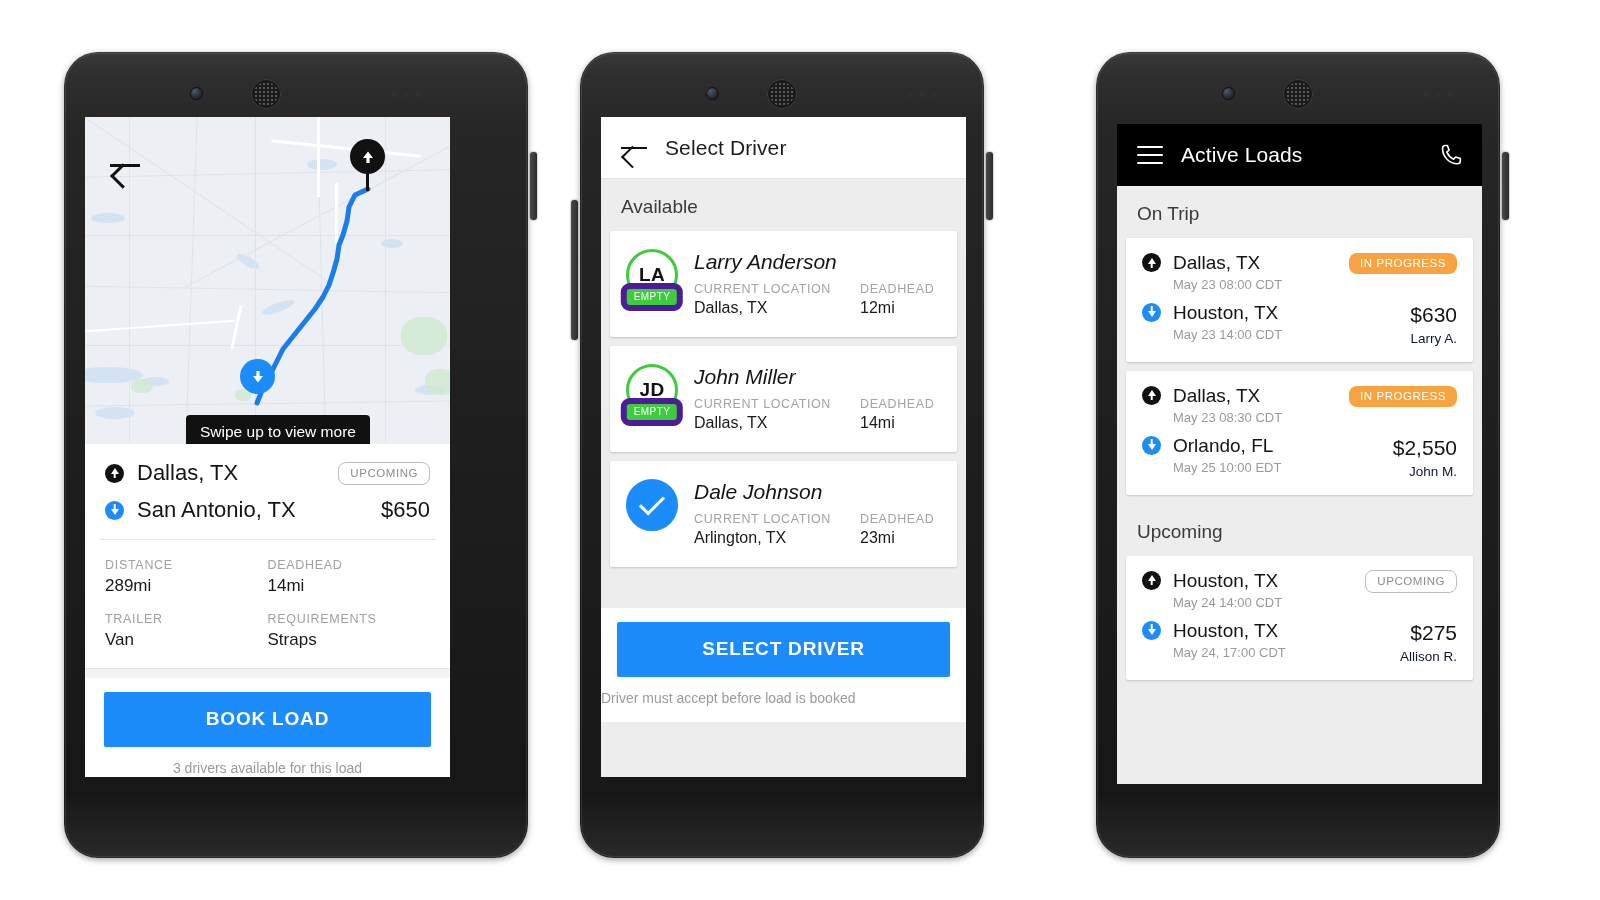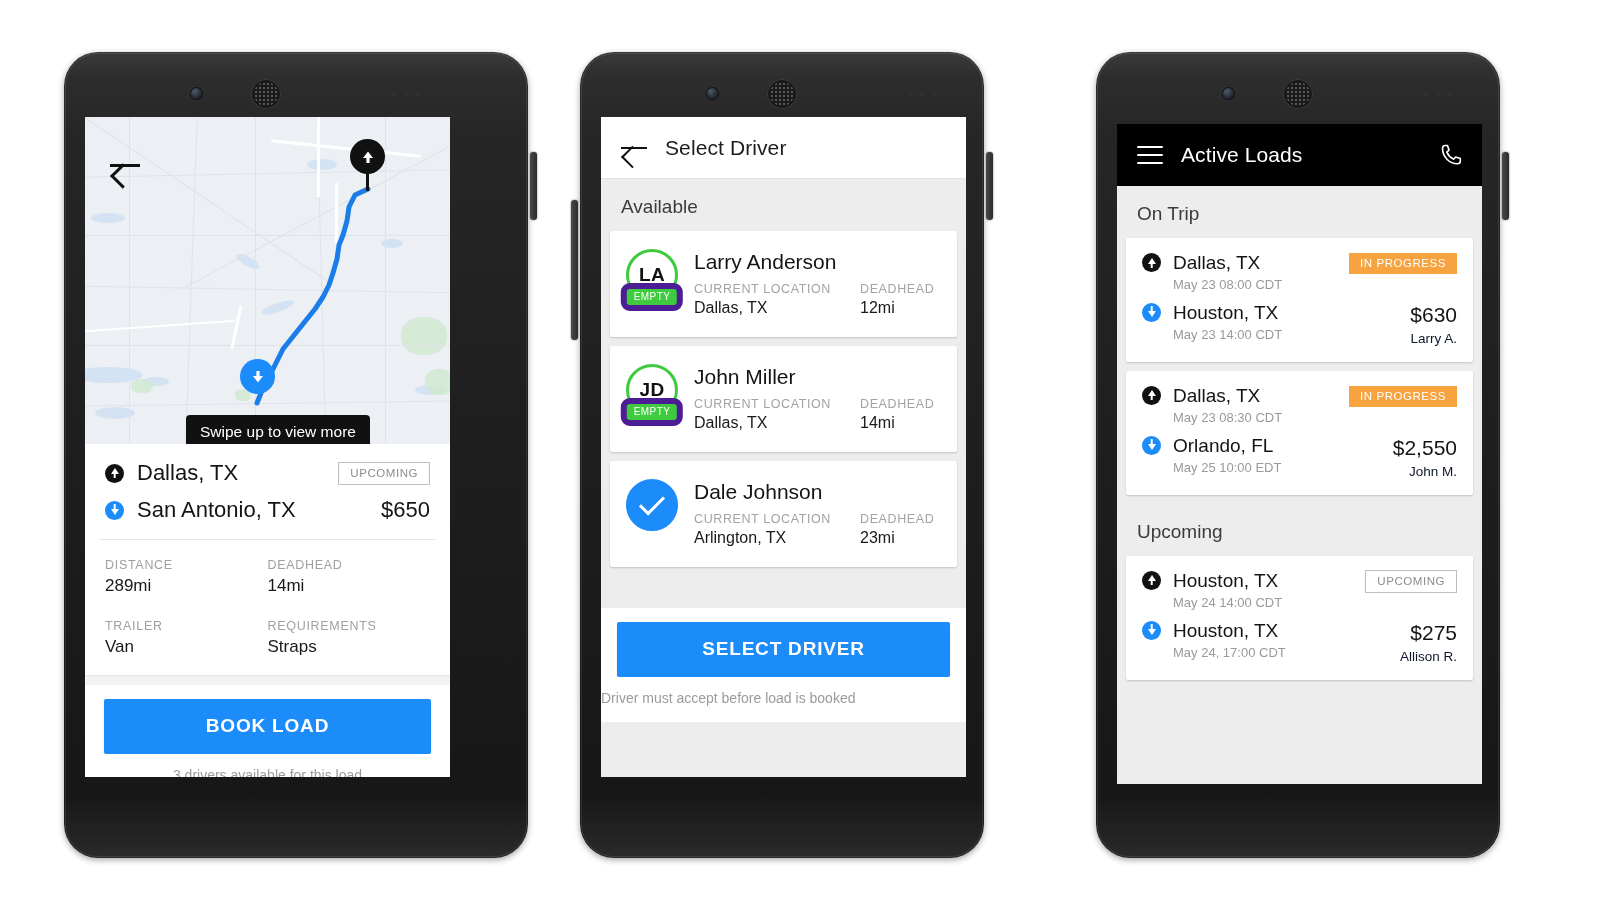--- a/index.html
+++ b/index.html
@@ -103,21 +103,21 @@
   .dot.pickup::after { border-bottom:6px solid #fff; margin-top:-2px; }
   .dot.drop::after   { border-top:6px solid #fff; margin-top:2px; }
   .dot::before {
     content:""; position:absolute; left:50%; top:50%; transform:translate(-50%,-50%);
     width:2.6px; height:6px; background:#fff; margin-top:2px;
   }
   .dot.drop::before { margin-top:-3px; }
 
   
   .badge {
-    border-radius: 0; padding: 4px 11px 5px; font-size: 11.5px;
+    border-radius: 8px; padding: 4px 11px 5px; font-size: 11.5px;
     letter-spacing:.55px; white-space:nowrap; font-weight:400;
   }
   .badge.upcoming { border:1px solid #bdbdbd; color:#8d8d8d; background:#fff; }
   .badge.inprogress { background:#f6a340; color:#fff; }
 
   
   .map {
     position:relative; height:327px; width:100%;
     background:#eceff3;
     overflow:hidden;
@@ -149,21 +149,21 @@
     font-size:15.5px; padding:8px 14px 9px; border-radius:4px; white-space:nowrap;
   }
   .sheet { background:#fff; }
   .sheet-top { padding: 16px 20px 16px 20px; }
   .sheet-row { display:flex; align-items:center; gap:13px; }
   .sheet-row + .sheet-row { margin-top: 11px; }
   .sheet-city { font-size:22px; color:#141414; }
   .sheet-right { margin-left:auto; }
   .price { font-size:22px; color:#141414; }
   .divider { height:1px; background:#e6e6e6; margin: 0 14px; }
-  .meta { padding: 18px 20px 18px; display:grid; grid-template-columns: 1fr 1fr; row-gap: 23px; }
+  .meta { padding: 18px 20px 18px; display:grid; grid-template-columns: 1fr 1fr; row-gap: 16px; }
   .meta .lbl { font-size:12.5px; color:#a0a0a0; letter-spacing:.7px; margin-bottom:4px; }
   .meta .val { font-size:17px; color:#1a1a1a; }
   .sheet-gap { height:10px; background:#f3f3f3; border-top:1px solid #e6e6e6; }
   .cta-wrap { padding: 14px 19px 0; background:#fff; }
   .cta {
     display:block; width:100%; text-align:center; background:#1b8cf9; color:#fff;
     font-size:19px; letter-spacing:.8px; font-weight:bold; padding: 16px 0 17px; border:0; border-radius:2px;
     box-shadow: 0 1px 2px rgba(0,0,0,.15);
   }
   .cta-note { text-align:center; font-size:14px; color:#9b9b9b; padding: 13px 0 14px; background:#fff; }
@@ -179,21 +179,21 @@
   .avatar.sel {
     background:#1b8cf9; border-color:#1b8cf9;
   }
   .check { width:24px; height:13px; border-left:3.6px solid #fff; border-bottom:3.6px solid #fff; transform: rotate(-45deg); margin-top:-6px; }
   .empty-pill {
     position:absolute; left:50%; transform:translateX(-50%); bottom:-4px;
     background:#3ecb3e; color:#fff; font-size:10px; letter-spacing:.4px;
     padding:2.5px 7px 3px; border-radius:9px; border:6px solid #4c1d95; white-space:nowrap;
   }
   .driver-info { flex:1; padding-top:1px; }
-  .driver-name { font-size:21px; color:#141414; margin-bottom:8px; }
+  .driver-name { font-size:21px; color:#141414; margin-bottom:8px;font-style:italic; }
   .driver-meta { display:flex;align-items:center; }
   .driver-meta .col-a { width: 166px; }
   .driver-meta .lbl { font-size:12.5px; color:#a3a3a3; letter-spacing:.6px; margin-bottom:3px; }
   .driver-meta .val { font-size:16px; color:#1a1a1a; }
   .p2-footer { background:#fff; padding: 14px 16px 0; }
   .p2-note { text-align:left; font-size:14px; color:#9b9b9b; padding: 13px 0 16px; background:#fff; }
 
   
   .load-card { padding: 15px 16px 16px; }
   .load-line { display:flex; align-items:flex-start; gap:12px; }

